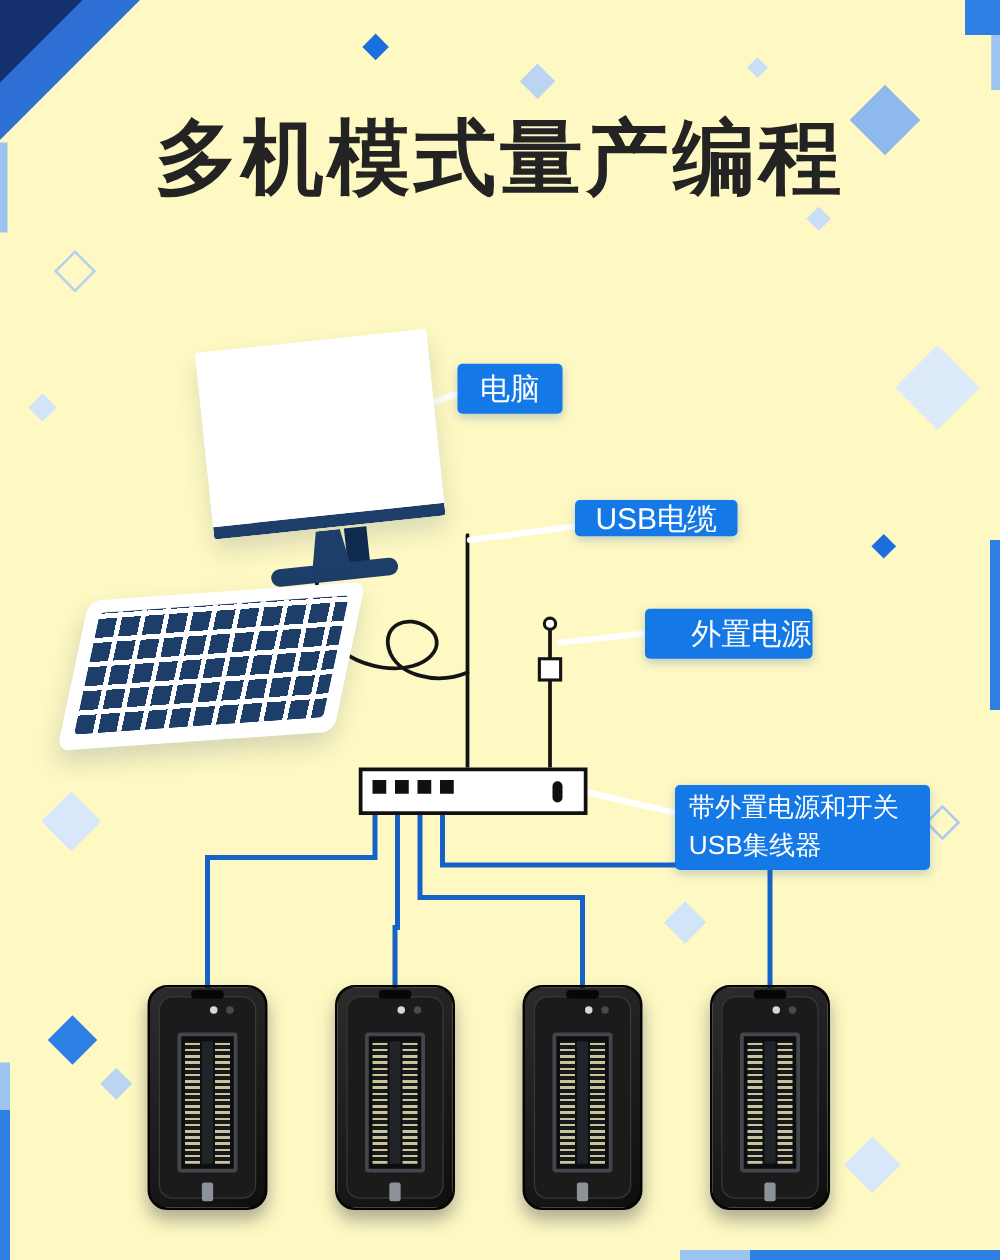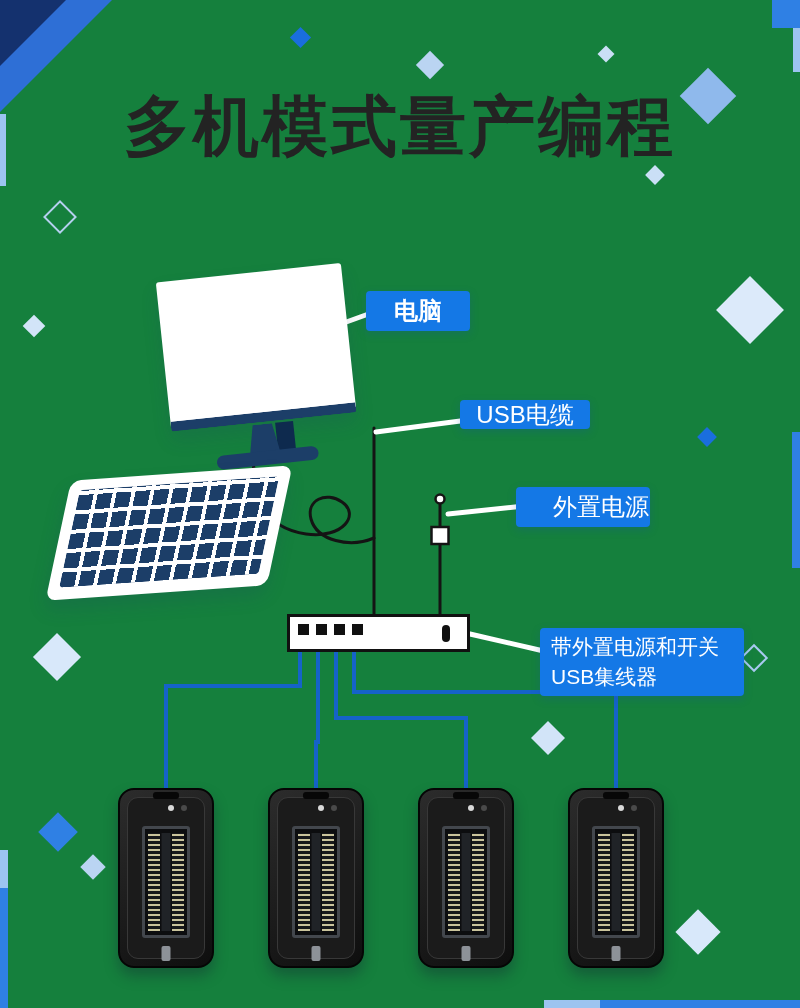--- a/index.html
+++ b/index.html
@@ -11,21 +11,21 @@
     --accent:#2f80e4;
   }
   *{margin:0;padding:0;box-sizing:border-box;}
   body{
     font-family:"Liberation Sans","DejaVu Sans",sans-serif;
     background:#ffffff;
   }
   .canvas{
     position:relative;
     width:800px;height:1008px;
-    background:#15803d;
+    background:#fef9c3;
     overflow:hidden;
   }
   
   .dia{position:absolute;transform:rotate(45deg);z-index:0;}
   .corner-tl-big{position:absolute;left:0;top:0;width:112px;height:112px;background:#2e6fd6;
     clip-path:polygon(0 0,100% 0,0 100%);z-index:0;}
   .corner-tl-small{position:absolute;left:0;top:0;width:66px;height:66px;background:#14316e;
     clip-path:polygon(0 0,100% 0,0 100%);z-index:0;}
   .edge{position:absolute;z-index:0;}
   
@@ -65,21 +65,21 @@
   
   .hub{position:absolute;left:287px;top:614px;width:183px;height:38px;background:#ffffff;
     border:3px solid #111111;z-index:2;}
   .hub-port{position:absolute;top:7px;width:11px;height:11px;background:#101010;}
   .hub-port.p1{left:8px;} .hub-port.p2{left:26px;} .hub-port.p3{left:44px;} .hub-port.p4{left:62px;}
   .hub-oval{position:absolute;left:152px;top:8px;width:8px;height:17px;background:#101010;border-radius:4px;}
   
   .callout{position:absolute;background:var(--callout-bg);color:#ffffff;border-radius:4px;
     display:flex;align-items:center;justify-content:center;font-size:24px;z-index:4;
     box-shadow:0 3px 8px rgba(18,80,170,.25);}
-  .callout-computer{left:366px;top:291px;width:104px;height:40px;font-weight:bold;}
+  .callout-computer{left:366px;top:291px;width:84px;height:40px;}
   .callout-usb-cable{left:460px;top:400px;width:130px;height:29px;}
   .callout-power{left:516px;top:487px;width:134px;height:40px;padding-left:36px;}
   .callout-hub{left:540px;top:628px;width:204px;height:68px;
     flex-direction:column;align-items:flex-start;justify-content:center;
     font-size:21px;line-height:1.45;padding-left:11px;text-align:center;}
   
   .programmer-row{position:absolute;left:118px;top:788px;width:546px;height:182px;
     display:flex;justify-content:space-between;z-index:2;}
   .programmer{position:relative;width:96px;height:180px;border-radius:16px;
     background:linear-gradient(145deg,#2c2c2c,#0e0e0e);border:2px solid #050505;

